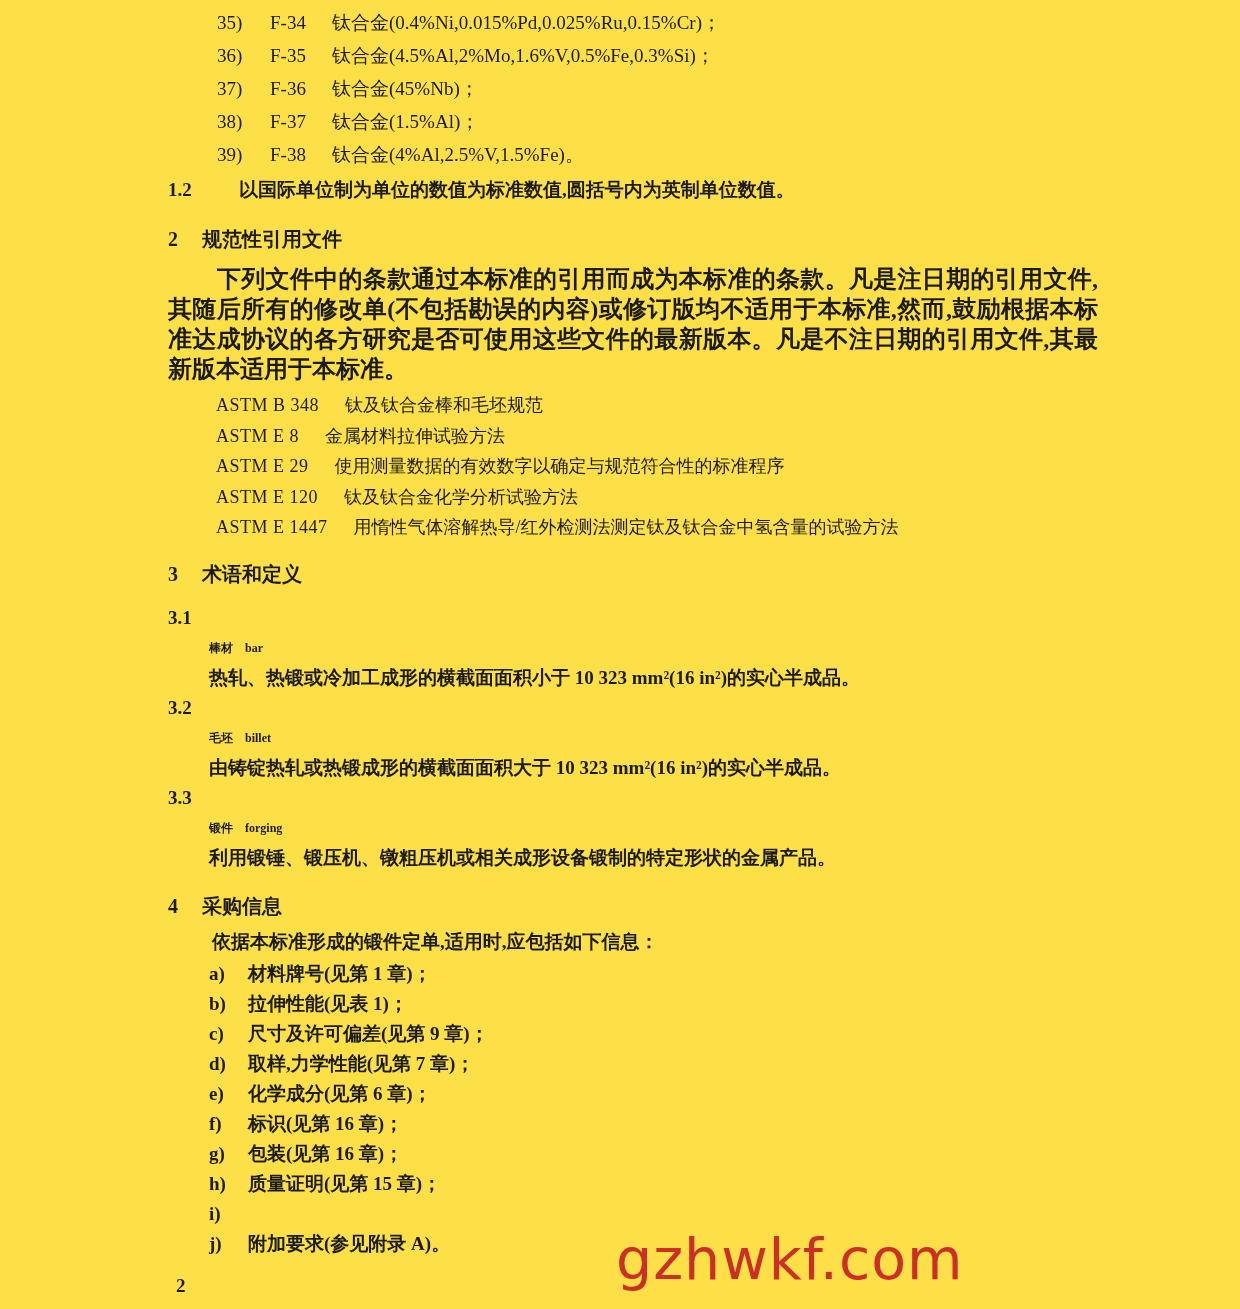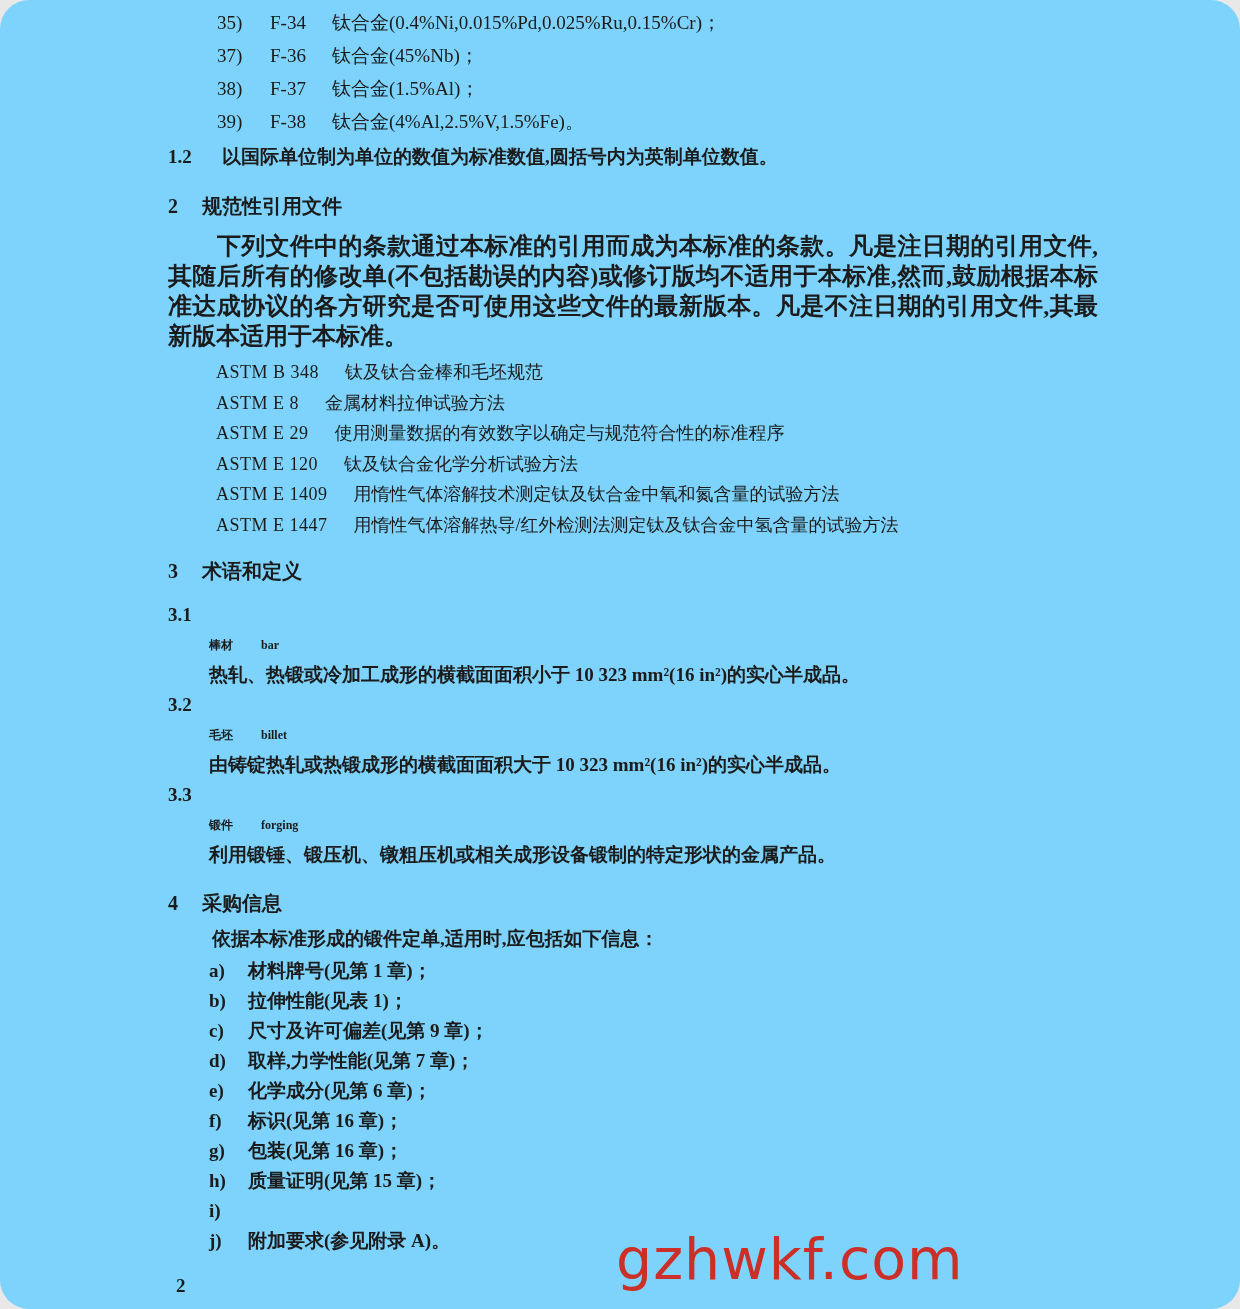--- a/index.html
+++ b/index.html
@@ -14,21 +14,21 @@
   }
   .content{position:absolute;left:168px;top:6px;width:930px;}
 
   
   .alloy-row{display:flex;font-size:19px;line-height:33px;padding-left:49px;}
   .col-num{width:53px;flex:none;}
   .col-grade{width:62px;flex:none;}
   .col-desc{flex:1;}
 
   
-  .clause12{display:flex;margin-top:2px;font-weight:bold;font-size:19px;line-height:33px;}
+  .clause12{display:flex;margin-top:2px;font-weight:bold;font-size:19px;line-height:33px;gap:17px;}
   .clause12 .cl-num{width:54px;flex:none;}
 
   
   .sec-heading{display:flex;font-size:20px;font-weight:bold;line-height:34px;}
   .sec-heading .sec-num{width:34px;flex:none;}
   .h2{margin-top:16px;}
   .h3{margin-top:14px;}
   .h4{margin-top:16px;}
 
   
@@ -38,50 +38,55 @@
   
   .refs{margin-top:6px;}
   .ref-row{display:flex;font-size:18px;line-height:30.5px;padding-left:48px;}
   .ref-code{flex:none;letter-spacing:.5px;}
   .ref-title{margin-left:26px;}
 
   
   .terms{margin-top:12px;}
   .term-clause{font-size:19px;line-height:30px;font-weight:bold;}
   .term-name{display:flex;font-size:12px;line-height:30px;font-weight:bold;padding-left:41px;}
-  .term-name .en{margin-left:28px;font-family:"Liberation Serif","DejaVu Serif",serif;}
+  .term-name .en{margin-left:12px;font-family:"Liberation Serif","DejaVu Serif",serif;}
   .term-def{font-size:19px;line-height:30px;font-weight:bold;padding-left:41px;}
 
   
   .intro{margin-top:4px;font-size:19px;line-height:30px;font-weight:bold;padding-left:44px;}
   .purchase{margin-top:2px;}
   .p-item{display:flex;font-size:19px;line-height:30px;font-weight:bold;padding-left:41px;}
   .p-item .letter{width:39px;flex:none;}
 
   
   .page-num{position:absolute;left:176px;bottom:12px;font-size:19px;font-weight:bold;}
   .watermark{
     position:absolute;left:616px;top:1226px;
     font-family:"DejaVu Sans","Liberation Sans",sans-serif;
     font-size:57px;font-weight:400;letter-spacing:1px;
   }
 </style>
 </head>
 <body>
 
-<div class="page" style="background: #7dd3fc; color: rgb(27, 27, 27); border-radius: 29px;">
+<div class="page" style="background: #fde047; color: rgb(27, 27, 27);">
   <div class="content">
 
     <div>
       <div class="alloy-row">
         <span class="col-num">35)</span>
         <span class="col-grade">F-34</span>
         <span class="col-desc">钛合金(0.4%Ni,0.015%Pd,0.025%Ru,0.15%Cr)；</span>
       </div>
       <div class="alloy-row">
+        <span class="col-num">36)</span>
+        <span class="col-grade">F-35</span>
+        <span class="col-desc">钛合金(4.5%Al,2%Mo,1.6%V,0.5%Fe,0.3%Si)；</span>
+      </div>
+      <div class="alloy-row">
         <span class="col-num">37)</span>
         <span class="col-grade">F-36</span>
         <span class="col-desc">钛合金(45%Nb)；</span>
       </div>
       <div class="alloy-row">
         <span class="col-num">38)</span>
         <span class="col-grade">F-37</span>
         <span class="col-desc">钛合金(1.5%Al)；</span>
       </div>
       <div class="alloy-row">
@@ -111,24 +116,20 @@
         <span class="ref-code">ASTM E 8</span>
         <span class="ref-title">金属材料拉伸试验方法</span>
       </div>
       <div class="ref-row">
         <span class="ref-code">ASTM E 29</span>
         <span class="ref-title">使用测量数据的有效数字以确定与规范符合性的标准程序</span>
       </div>
       <div class="ref-row">
         <span class="ref-code">ASTM E 120</span>
         <span class="ref-title">钛及钛合金化学分析试验方法</span>
-      </div>
-      <div class="ref-row">
-        <span class="ref-code">ASTM E 1409</span>
-        <span class="ref-title">用惰性气体溶解技术测定钛及钛合金中氧和氮含量的试验方法</span>
       </div>
       <div class="ref-row">
         <span class="ref-code">ASTM E 1447</span>
         <span class="ref-title">用惰性气体溶解热导/红外检测法测定钛及钛合金中氢含量的试验方法</span>
       </div>
     </div>
 
     <div class="sec-heading h3">
       <span class="sec-num">3</span>
       <span>术语和定义</span>

